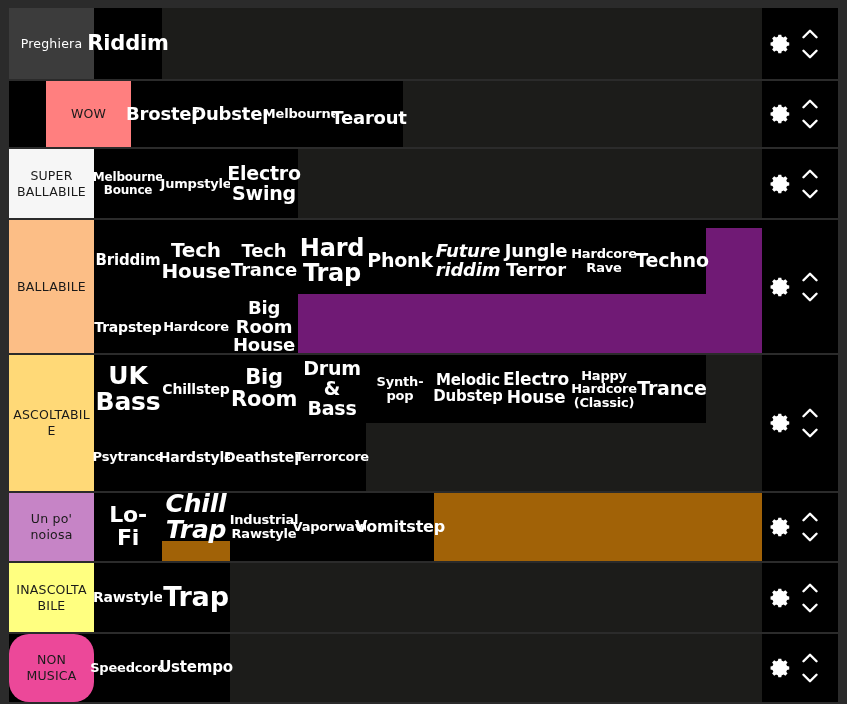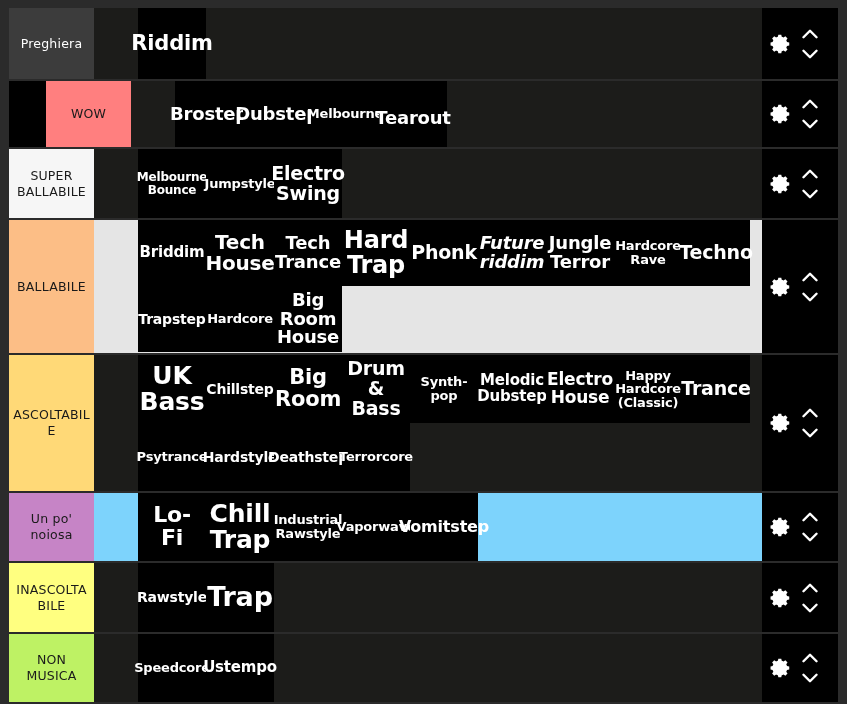--- a/index.html
+++ b/index.html
@@ -55,21 +55,20 @@
     flex-direction: column;
     min-width: 0;
   }
 
   .tier-items {
     display: flex;
     flex-wrap: wrap;
     align-content: flex-start;
     align-items: stretch;
     min-height: 0;
-    padding-left: 44px;
   }
 
   .tier-item {
     background: #000000;
     color: #ffffff;
     display: flex;
     align-items: center;
     justify-content: center;
     text-align: center;
     font-weight: bold;
@@ -204,21 +203,21 @@
           <span>
             <svg width="20" height="14" viewBox="0 0 20 15" fill="none" stroke="#ffffff" stroke-width="2.6" stroke-linecap="round" stroke-linejoin="round">
               <path d="M3 4 L10 11 L17 4"></path>
             </svg>
           </span>
         </span>
       </div>
     </div>
     <div class="tier-row h-r4">
       <div class="tier-label" style="background: rgb(252, 190, 134); color: rgb(26, 26, 26);">BALLABILE</div>
-      <div class="tier-body" style="background: #e5e5e5;">
+      <div class="tier-body" style="background: #701a75; margin-top: 8px;">
         <div class="tier-items">
           <div class="tier-item" style="width: 68px; min-width: 68px; height: 66px; font-size: 15px; color: rgb(255, 255, 255);">Briddim</div>
           <div class="tier-item" style="width: 68px; min-width: 68px; height: 66px; font-size: 20px; color: rgb(255, 255, 255);">Tech
 House</div>
           <div class="tier-item" style="width: 68px; min-width: 68px; height: 66px; font-size: 18px; color: rgb(255, 255, 255);">Tech
 Trance</div>
           <div class="tier-item" style="width: 68px; min-width: 68px; height: 66px; font-size: 24px; color: rgb(255, 255, 255);">Hard
 Trap</div>
           <div class="tier-item" style="width: 68px; min-width: 68px; height: 66px; font-size: 19px; color: rgb(255, 255, 255);">Phonk</div>
           <div class="tier-item" style="width: 68px; min-width: 68px; height: 66px; font-size: 18px; color: rgb(255, 255, 255); font-style: italic;">Future
@@ -300,24 +299,24 @@
             <svg width="20" height="14" viewBox="0 0 20 15" fill="none" stroke="#ffffff" stroke-width="2.6" stroke-linecap="round" stroke-linejoin="round">
               <path d="M3 4 L10 11 L17 4"></path>
             </svg>
           </span>
         </span>
       </div>
     </div>
     <div class="tier-row h-r6">
       <div class="tier-label" style="background: rgb(198, 132, 198); color: rgb(26, 26, 26);">Un po'
 noiosa</div>
-      <div class="tier-body" style="background: #7dd3fc;">
+      <div class="tier-body" style="background: #a16207;">
         <div class="tier-items">
           <div class="tier-item" style="width: 68px; min-width: 68px; height: 68px; font-size: 22px; color: rgb(255, 255, 255);">Lo-Fi</div>
-          <div class="tier-item" style="width: 68px; min-width: 68px; height: 68px; font-size: 25px; color: rgb(255, 255, 255);">Chill
+          <div class="tier-item" style="width: 68px; min-width: 68px; height: 48px; font-size: 25px; color: rgb(255, 255, 255); font-style: italic;">Chill
 Trap</div>
           <div class="tier-item" style="width: 68px; min-width: 68px; height: 68px; font-size: 13px; color: rgb(255, 255, 255);">Industrial
 Rawstyle</div>
           <div class="tier-item" style="width: 68px; min-width: 68px; height: 68px; font-size: 13px; color: rgb(255, 255, 255);">Vaporwave</div>
           <div class="tier-item" style="width: 68px; min-width: 68px; height: 68px; font-size: 16px; color: rgb(255, 255, 255);">Vomitstep</div>
         </div>
       </div>
       <div class="tier-controls">
         <span class="gear-icon">
           <svg width="22" height="22" viewBox="0 0 24 24" fill="#ffffff">
@@ -362,21 +361,21 @@
           </span>
           <span>
             <svg width="20" height="14" viewBox="0 0 20 15" fill="none" stroke="#ffffff" stroke-width="2.6" stroke-linecap="round" stroke-linejoin="round">
               <path d="M3 4 L10 11 L17 4"></path>
             </svg>
           </span>
         </span>
       </div>
     </div>
     <div class="tier-row h-r8">
-      <div class="tier-label" style="background: #bef264; color: rgb(26, 26, 26);">NON
+      <div class="tier-label" style="background: #ec4899; color: rgb(26, 26, 26); border-radius: 20px;">NON
 MUSICA</div>
       <div class="tier-body" style="background: rgb(28, 28, 26);">
         <div class="tier-items">
           <div class="tier-item" style="width: 68px; min-width: 68px; height: 68px; font-size: 13px; color: rgb(255, 255, 255);">Speedcore</div>
           <div class="tier-item" style="width: 68px; min-width: 68px; height: 68px; font-size: 15px; color: rgb(255, 255, 255);">Ustempo</div>
         </div>
       </div>
       <div class="tier-controls">
         <span class="gear-icon">
           <svg width="22" height="22" viewBox="0 0 24 24" fill="#ffffff">

